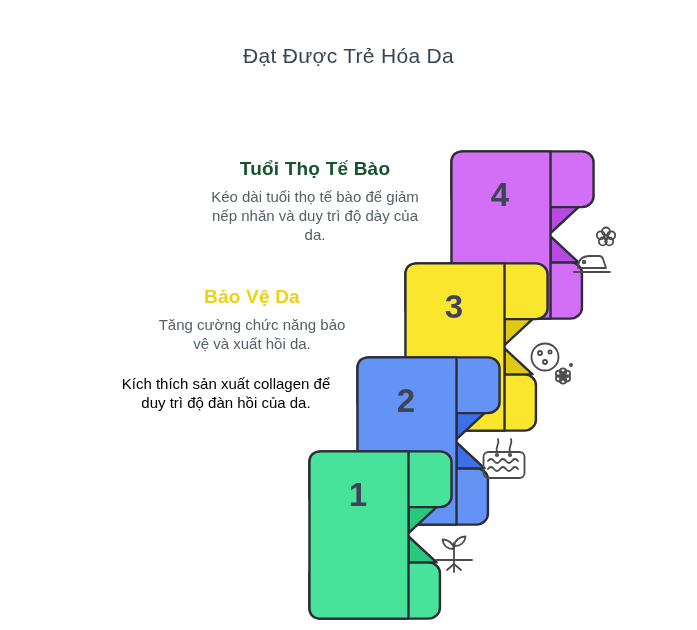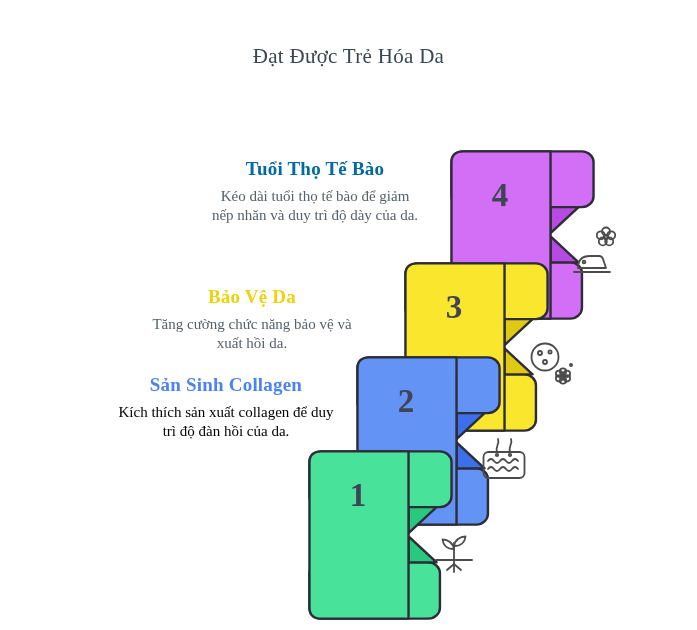--- a/index.html
+++ b/index.html
@@ -1,18 +1,18 @@
 <!DOCTYPE html>
 <html><head>
 <meta charset="utf-8">
 <style>
   html,body{margin:0;padding:0;background:#ffffff;}
   .canvas{
     position:relative;width:697px;height:630px;background:#ffffff;
-    font-family:Liberation Serif, serif;overflow:hidden;
+    font-family:Liberation Sans, sans-serif;overflow:hidden;
   }
   .title{
     position:absolute;top:44px;left:0;width:100%;margin:0;
     text-align:center;font-size:21px;font-weight:500;letter-spacing:.3px;
   }
   .text-block{position:absolute;text-align:center;z-index:50;}
   .text-block h2{margin:0 0 7px;font-size:19px;font-weight:700;letter-spacing:.2px;}
   .text-block p{margin:0;font-size:15px;line-height:19px;}
   .ribbon{position:absolute;width:145px;height:170px;}
   .ribbon svg{display:block;width:100%;height:100%;}
@@ -36,31 +36,30 @@
   .icon-4{left:570px;top:224px;}
 </style>
 </head>
 <body>
 
 <div class="canvas">
 
   <h1 class="title" style="color: rgb(55, 71, 79);">Đạt Được Trẻ Hóa Da</h1>
 
   <div class="text-block tb-4">
-    <h2 style="color: #0369a1;">Tuổi Thọ Tế Bào</h2>
+    <h2 style="color: #14532d;">Tuổi Thọ Tế Bào</h2>
     <p style="color: rgb(86, 96, 105);">Kéo dài tuổi thọ tế bào để giảm nếp nhăn và duy trì độ dày của da.</p>
   </div>
 
   <div class="text-block tb-3">
     <h2 style="color: rgb(238, 210, 12);">Bảo Vệ Da</h2>
     <p style="color: rgb(86, 96, 105);">Tăng cường chức năng bảo vệ và xuất hồi da.</p>
   </div>
 
   <div class="text-block tb-2">
-    <h2 style="color: rgb(77, 130, 243);">Sản Sinh Collagen</h2>
     <p style="color: #000000;">Kích thích sản xuất collagen để duy trì độ đàn hồi của da.</p>
   </div>
 
 
   <div class="ribbon ribbon-4">
     <svg viewBox="0 0 150 186" preserveAspectRatio="none">
       <g fill="none" stroke-width="2.5" stroke-linejoin="round" stroke="#2d2d38">
         <rect x="1.5" y="1.5" width="147" height="61" rx="12" fill="#d36ef7"></rect>
         <rect x="1.5" y="123" width="135" height="61.5" rx="12" fill="#d36ef7"></rect>
         <polygon points="104,62.5 133,62.5 104,91" fill="#b74ae3"></polygon>

